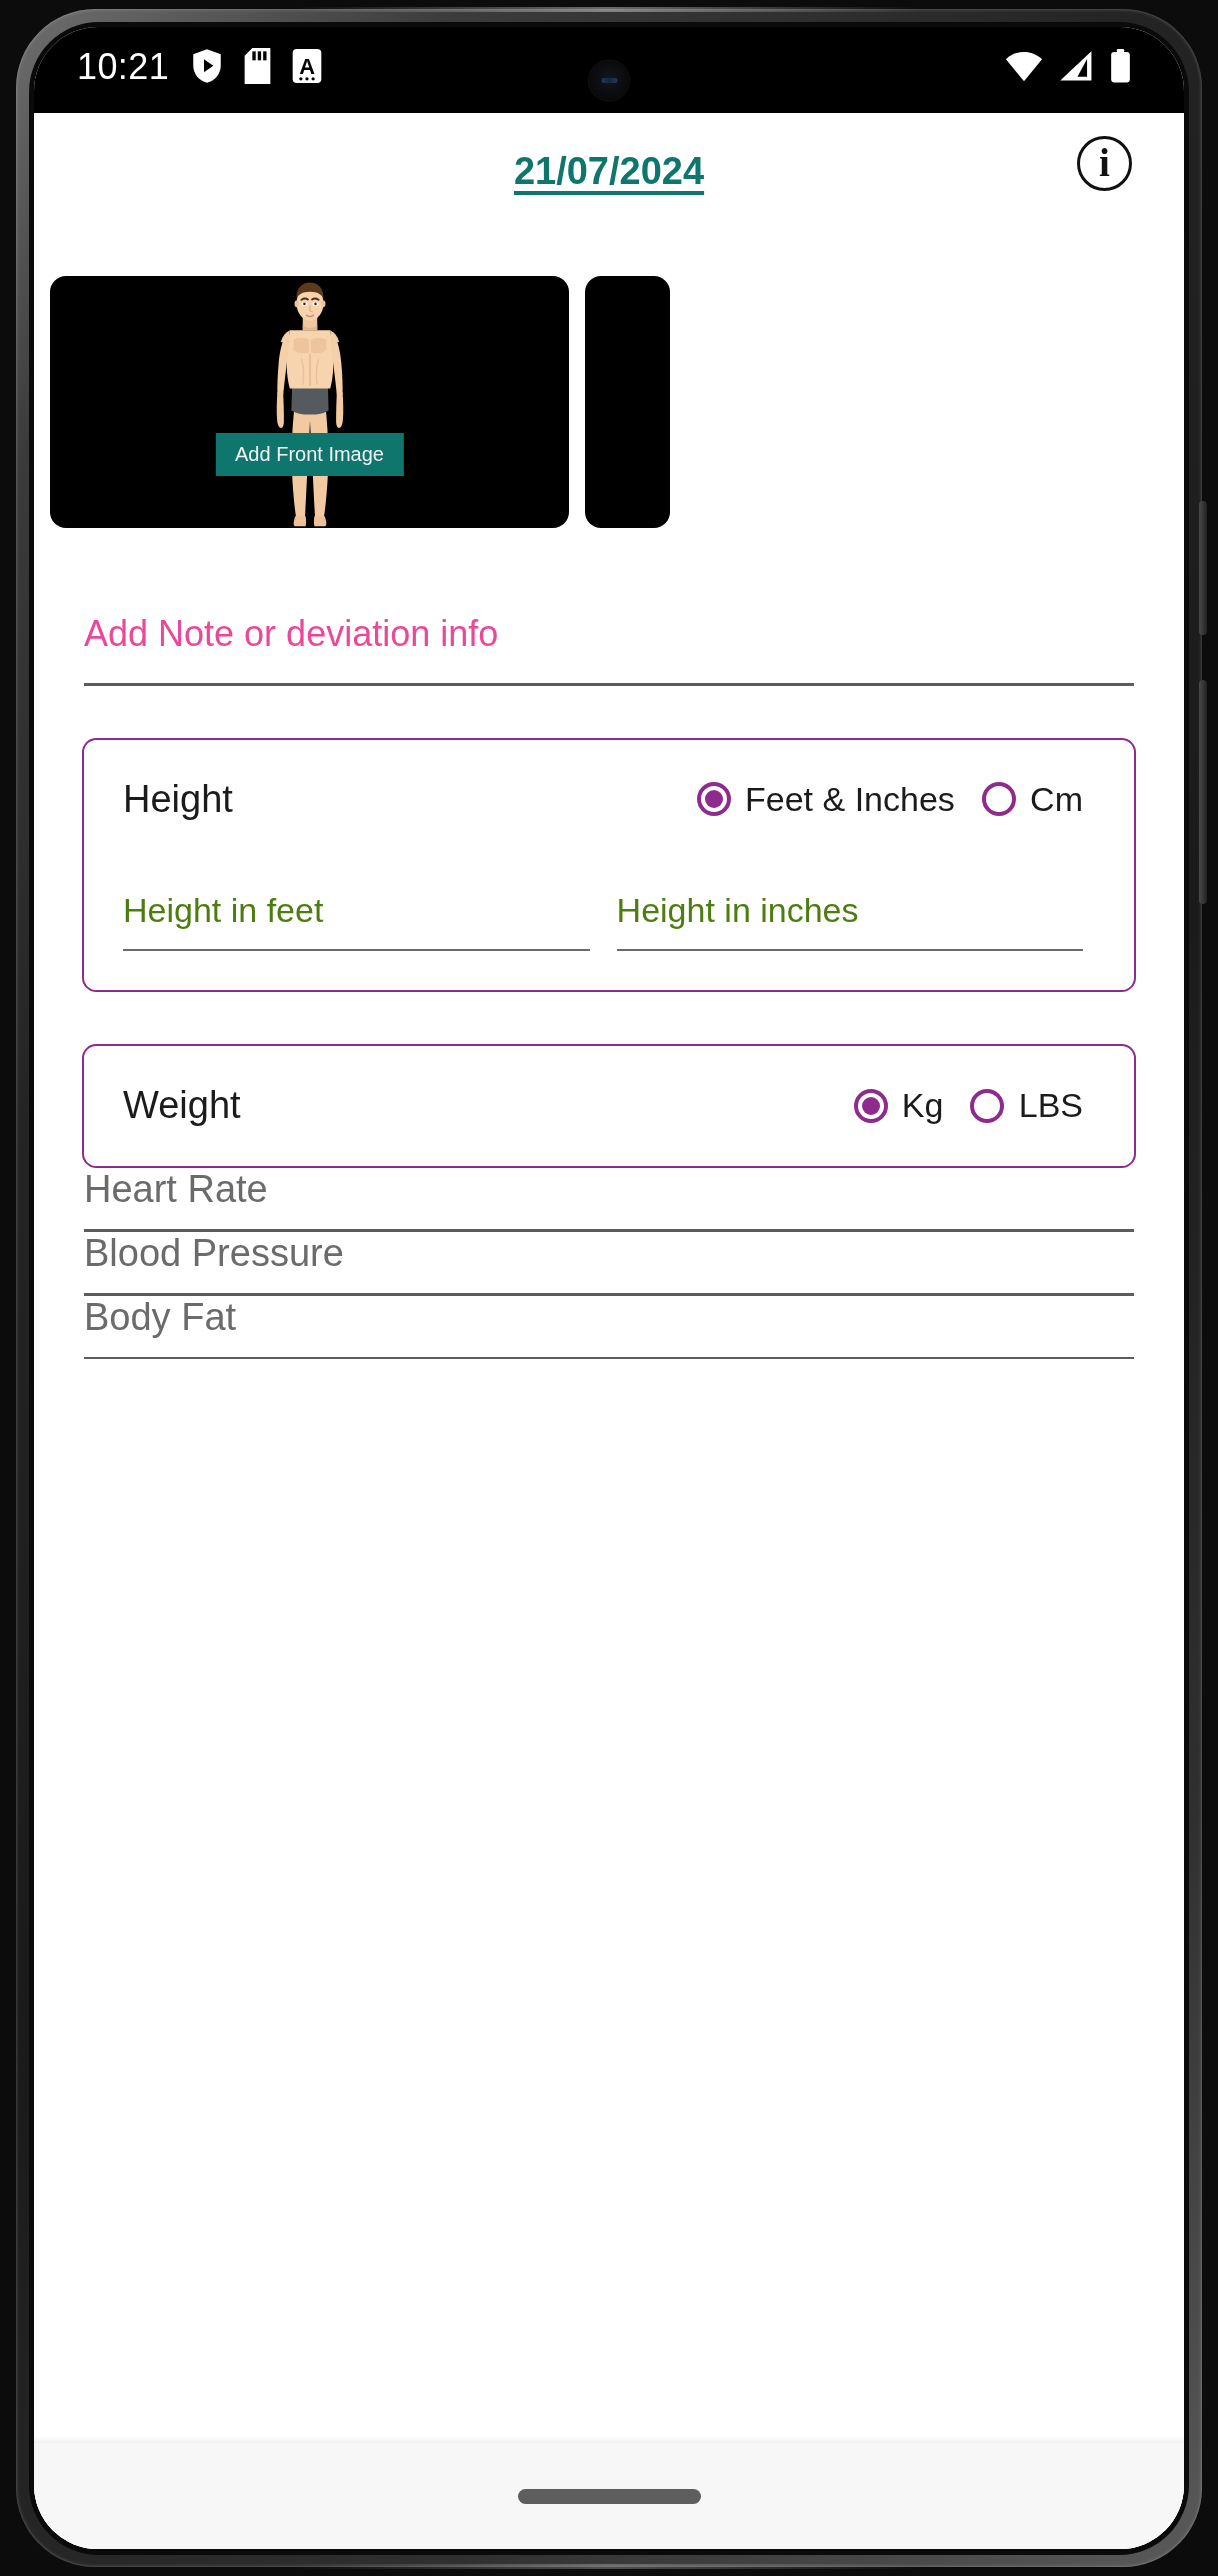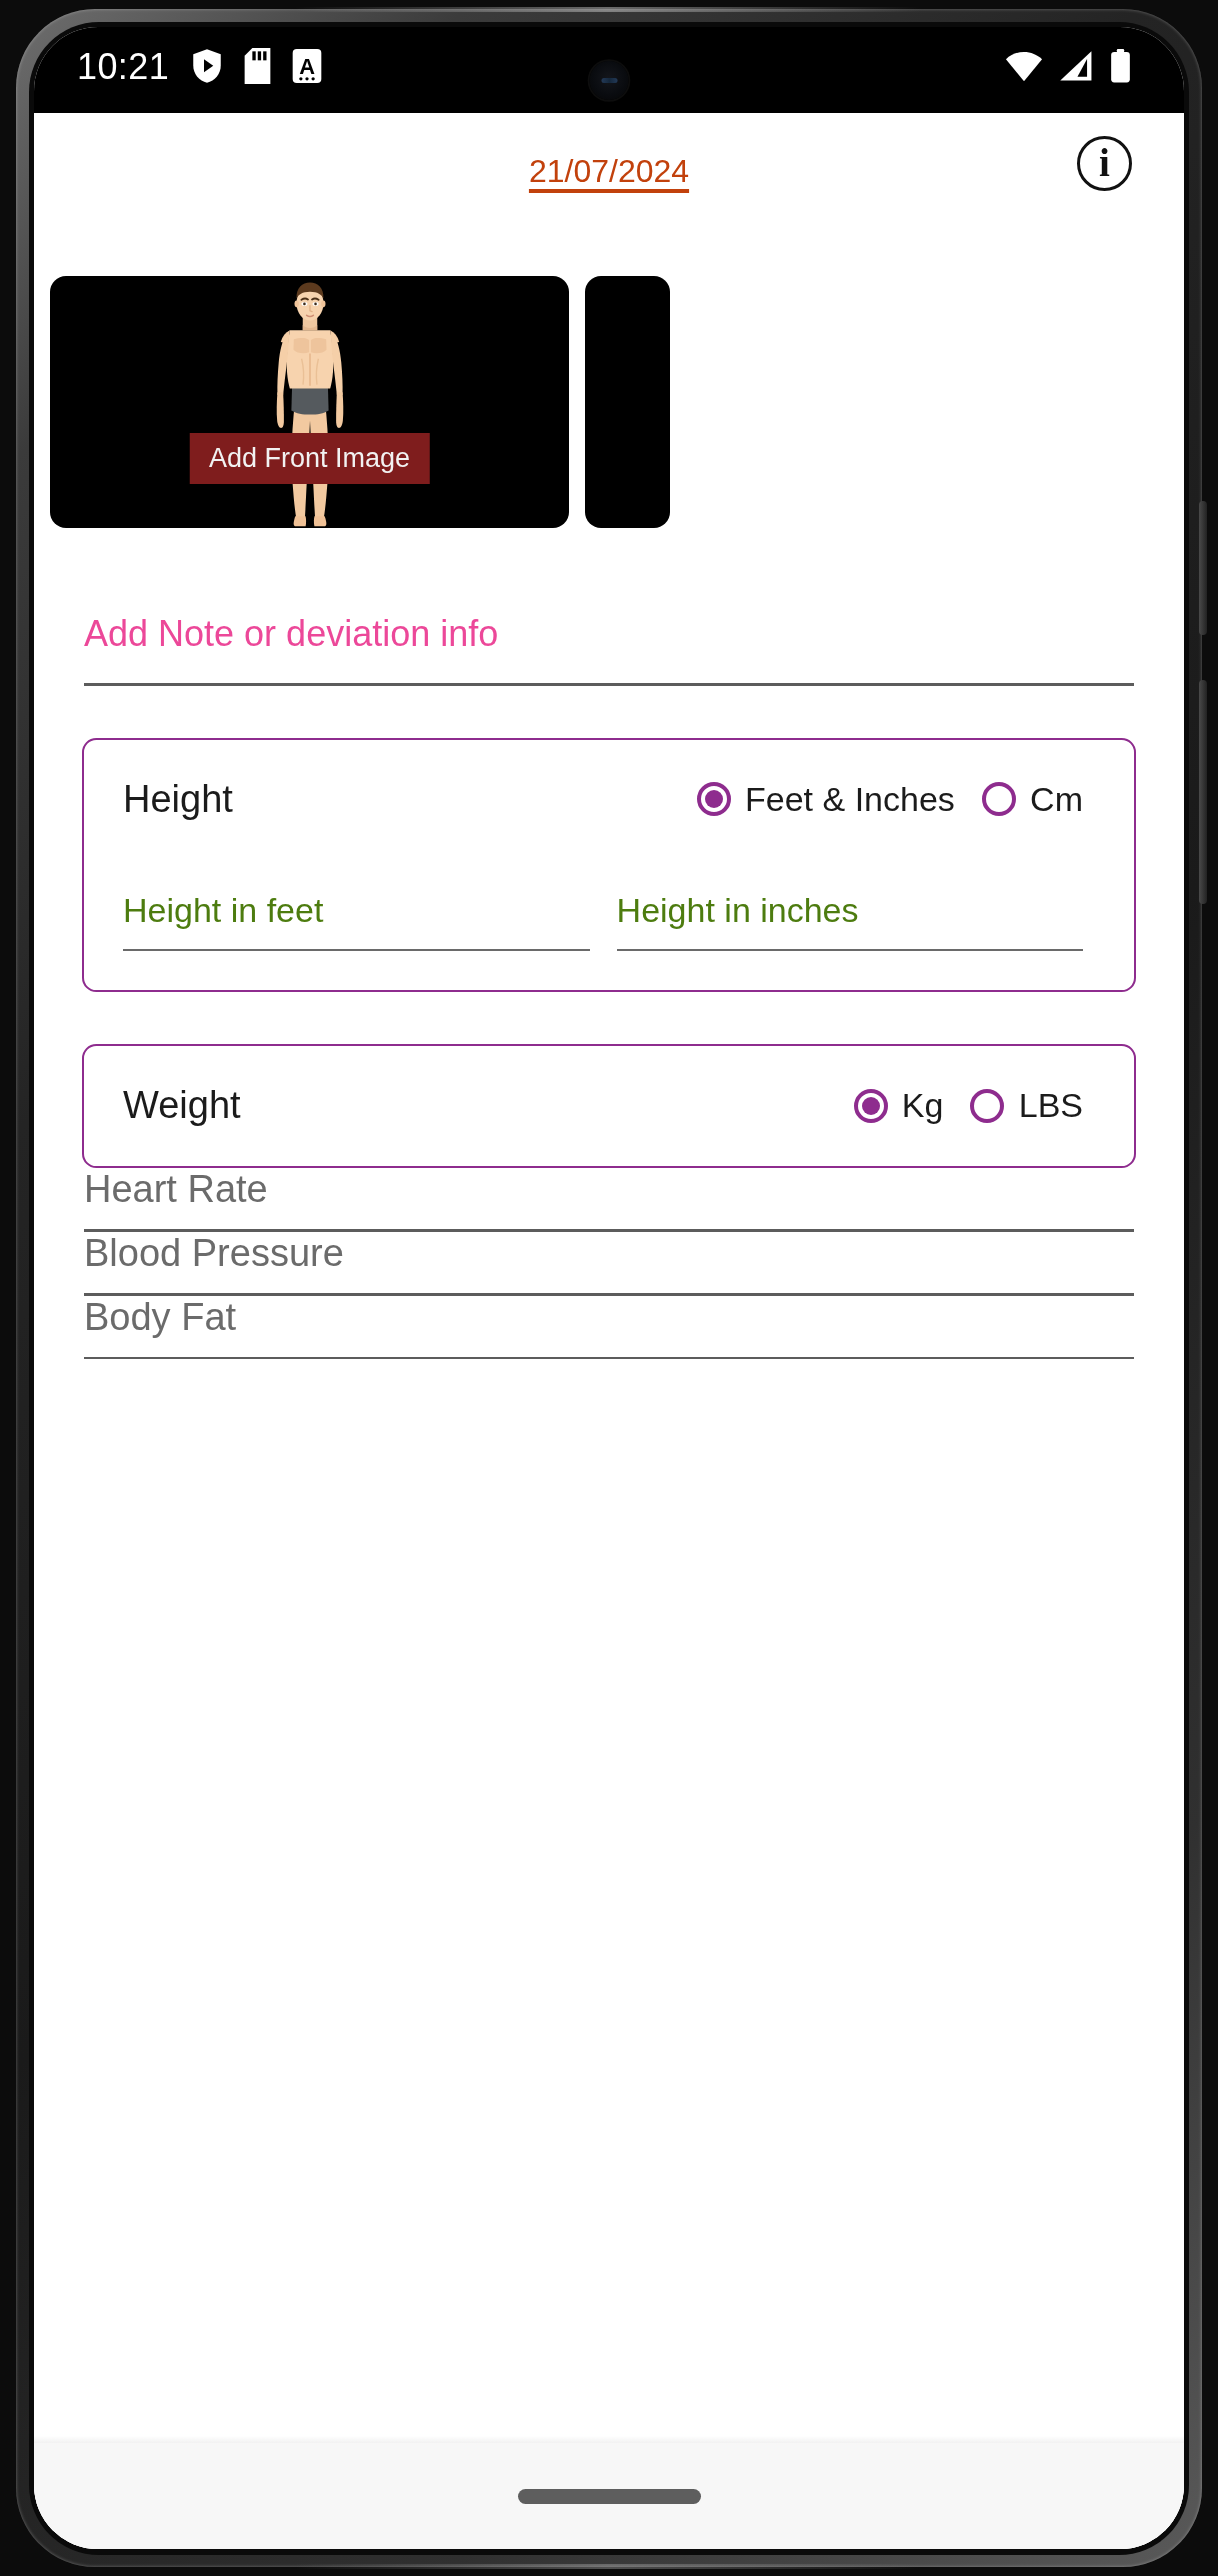--- a/index.html
+++ b/index.html
@@ -87,21 +87,21 @@
     background:#fff;
     overflow:hidden;
   }
 
   .header-row{
     position:relative;
     height:116px;
     display:flex; align-items:center; justify-content:center;
   }
   .date-link{
-    color:#c2410c; font-size:32px; font-weight:normal;
+    color:#0f766e; font-size:38px; font-weight:bold;
     text-decoration:underline; text-underline-offset:7.2px;
     text-decoration-thickness:3.6px; cursor:pointer;
   }
   .info-btn{
     position:absolute; right:52px; top:23px;
     width:55px; height:55px; border-radius:50%;
     border:3.6px solid #111; display:flex; align-items:center; justify-content:center;
     cursor:pointer; background:#fff;
   }
   .info-btn span{
@@ -123,22 +123,22 @@
     position:relative; overflow:hidden; cursor:pointer;
   }
   .img-card.partial{ width:85px; }
   .figure-wrap{
     position:absolute; left:50%; top:0; transform:translateX(-50%);
     height:100%; width:161px;
     display:flex; align-items:center; justify-content:center;
   }
   .overlay-label{
     position:absolute; left:50%; top:157px; transform:translateX(-50%);
-    background:#7f1d1d; color:#f2f2f2;
-    font-size:27px; padding:9.8px 19.7px; white-space:nowrap;
+    background:#0f766e; color:#f2f2f2;
+    font-size:20px; padding:9.8px 19.7px; white-space:nowrap;
   }
 
   
   .note-field{
     margin:85px 50px 0 50px;
     position:relative;
   }
   .note-field .ph{
     font-size:36px; color:#ec4899; padding-bottom:28px; display:block;
   }

